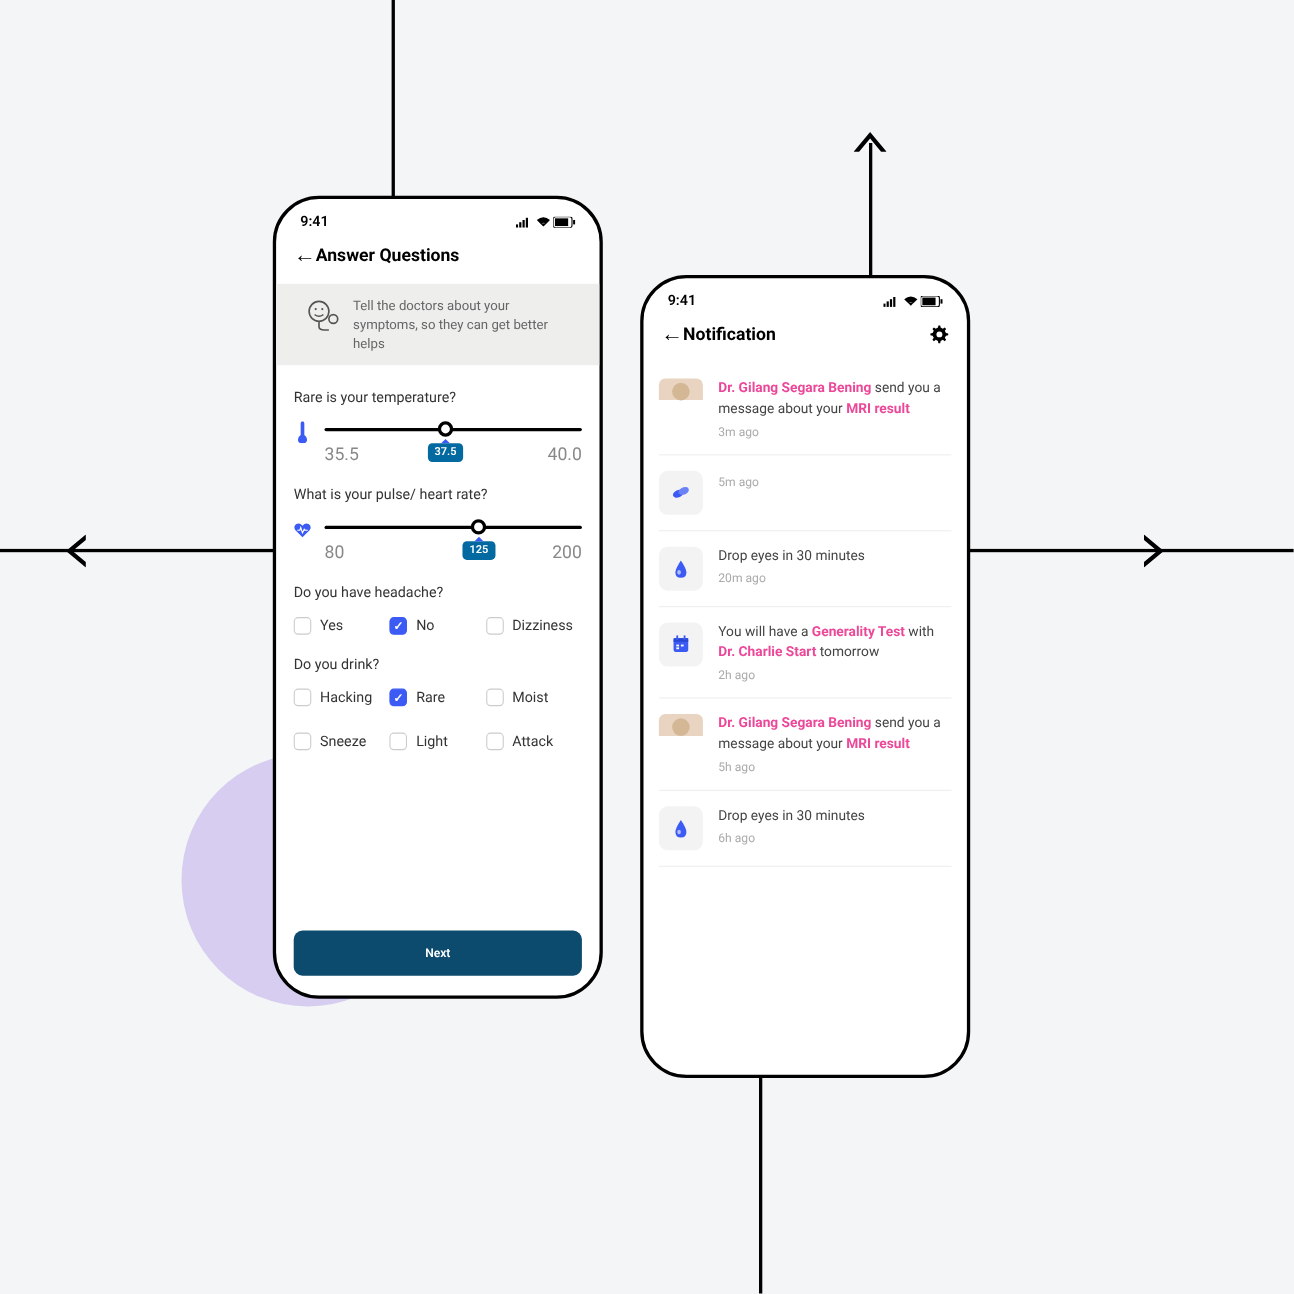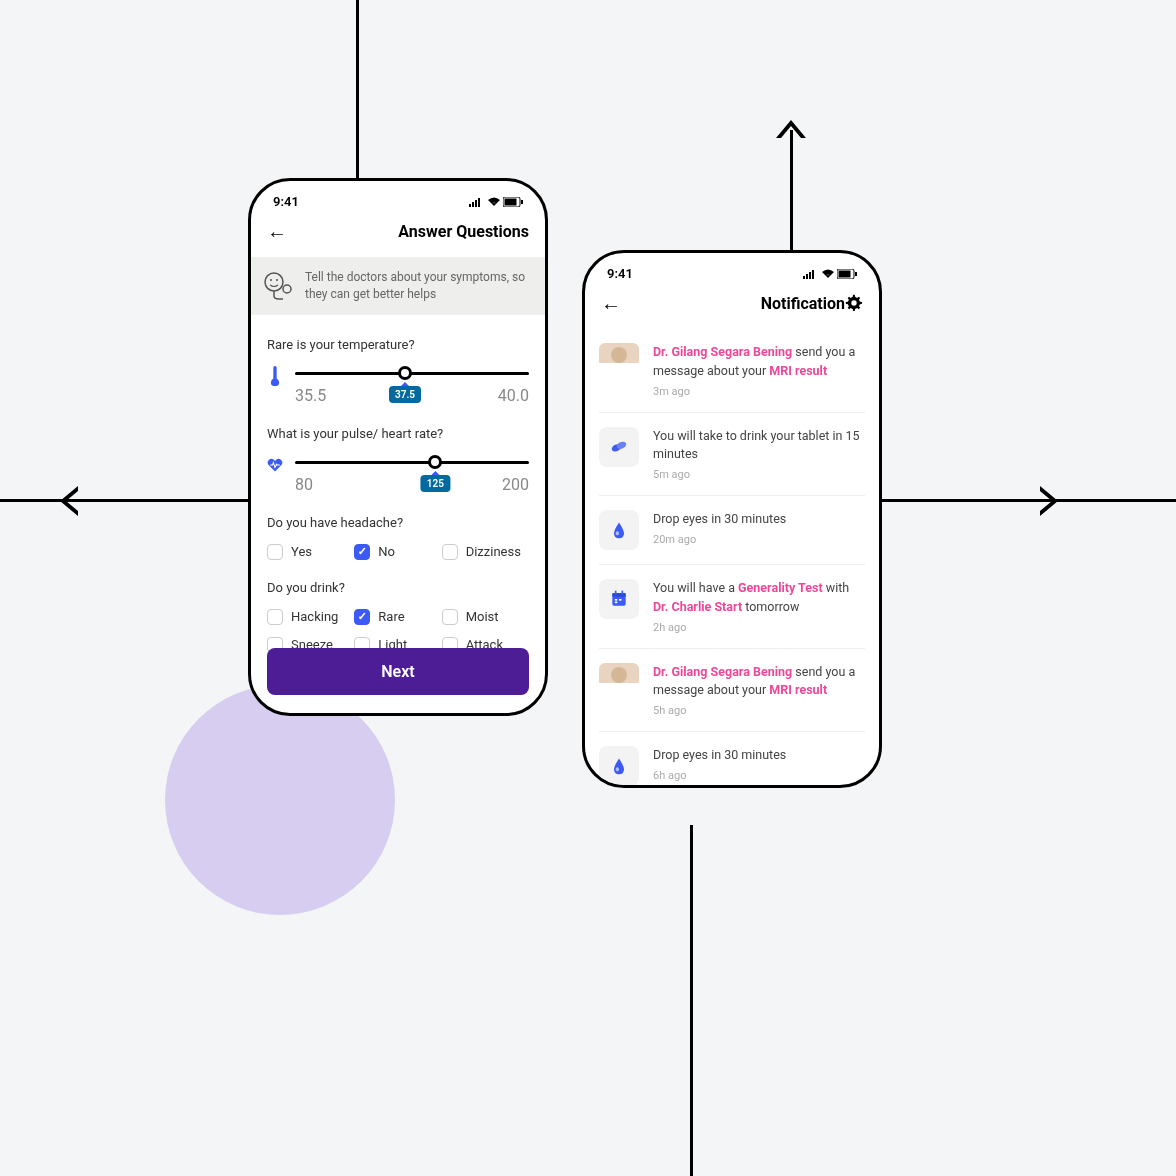--- a/index.html
+++ b/index.html
@@ -15,56 +15,56 @@
 
 .arrow{position:absolute}
 .arrow.up{left:776px;top:120px}
 .arrow.up svg{display:block}
 .vline.up-stem{left:790px;top:130px;height:120px}
 .arrow.left{left:60px;top:486px}
 .arrow.right{right:118px;top:486px}
 
 .circle{position:absolute;width:230px;height:230px;border-radius:50%;background:#D6CDF1;left:165px;top:685px}
 
-.phone{position:absolute;width:300px;height:538px;background:#fff;border:3px solid #000;border-radius:42px;overflow:hidden}
+.phone{position:absolute;width:300px;height:730px;background:#fff;border:3px solid #000;border-radius:42px;overflow:hidden}
 .phone.left{left:248px;top:178px}
 .phone.right{left:582px;top:250px}
 
 .statusbar{display:flex;justify-content:space-between;align-items:center;padding:13px 22px 0;font-size:13px;font-weight:600}
 .statusbar .ind{display:flex;gap:2px;align-items:center}
 
 .header{display:flex;align-items:center;padding:10px 16px 14px;position:relative}
 .header .back{font-size:20px}
-.header .title{flex:1;text-align:right;font-weight:700;font-size:16px}
+.header .title{flex:1;text-align:left;font-weight:700;font-size:16px}
 .header .gear{width:18px;height:18px}
 
-.infobanner{background:#EEEEED;padding:12px 10px;display:flex;gap:12px;font-size:12px;color:#666;line-height:1.4}
+.infobanner{background:#EEEEED;padding:12px 26px;display:flex;gap:12px;font-size:12px;color:#666;line-height:1.4}
 .infobanner .icon{width:32px;height:32px;flex-shrink:0}
 
 .content{padding:14px 16px}
 .question{font-size:13px;color:#333;margin-bottom:14px;margin-top:8px}
 
 .slider-row{display:flex;align-items:flex-start;gap:12px}
 .slider-icon{width:16px;height:20px;flex-shrink:0}
 .slider-wrap{flex:1;position:relative;height:42px}
 .slider-track{position:absolute;top:6px;left:0;right:0;height:3px;background:#000;border-radius:2px}
 .slider-thumb{position:absolute;top:0;width:14px;height:14px;border:3px solid #000;border-radius:50%;background:#fff;transform:translateX(-50%)}
 .slider-label{position:absolute;top:20px;font-size:16px;color:#888}
 .slider-label.min{left:0}
 .slider-label.max{right:0}
 .slider-value{position:absolute;top:20px;background:#0369a1;color:#fff;font-size:10px;font-weight:600;padding:3px 6px;border-radius:4px;transform:translateX(-50%)}
 .slider-value::before{content:'';position:absolute;top:-4px;left:50%;transform:translateX(-50%);border:4px solid transparent;border-bottom-color:#3B5BF4;border-top:none}
 
-.options{display:flex;flex-wrap:wrap;gap:12px 0}
+.options{display:flex;flex-wrap:wrap;gap:24px 0}
 .option{display:flex;align-items:center;gap:8px;width:33.33%;font-size:13px;color:#333}
 .chk{width:16px;height:16px;border:1.5px solid #ccc;border-radius:4px;display:flex;align-items:center;justify-content:center;flex-shrink:0}
 .chk.checked{background:#3B5BF4;border-color:#3B5BF4}
 .chk.checked::after{content:'✓';color:#fff;font-size:11px;font-weight:bold}
 
-.next-btn{position:absolute;bottom:18px;left:16px;right:16px;background:#4c1d95;color:#fff;font-size:16px;font-weight:600;text-align:center;padding:14px;border-radius:8px}
+.next-btn{position:absolute;bottom:18px;left:16px;right:16px;background:#0c4a6e;color:#fff;font-size:11px;font-weight:600;text-align:center;padding:14px;border-radius:8px}
 
 .notif-list{padding:0 14px}
 .notif{display:flex;gap:14px;padding:14px 0;border-bottom:1px solid #eee}
 .notif-icon{width:40px;height:40px;border-radius:8px;background:#F3F3F3;flex-shrink:0;display:flex;align-items:center;justify-content:center}
 .notif-body{flex:1}
 .notif-text{font-size:12.5px;color:#444;line-height:1.5}
 .notif-text b{color:#ec4899;font-weight:700}
 .notif-time{font-size:11px;color:#aaa;margin-top:4px}
 .avatar{width:40px;height:40px;border-radius:6px;background:linear-gradient(#e8d4c0 0%,#e8d4c0 50%,#fff 50%,#fff 100%);position:relative;overflow:hidden}
 .avatar::before{content:'';position:absolute;width:16px;height:16px;background:#d4b896;border-radius:50%;top:4px;left:12px}
@@ -243,21 +243,20 @@
           </div>
         </div>
         <div class="notif">
           <div class="notif-icon pill-icon">
             <svg viewBox="0 0 24 24">
               <ellipse cx="9" cy="13" rx="6" ry="4" fill="#3B5BF4" transform="rotate(-25 9 13)"></ellipse>
               <ellipse cx="15" cy="10" rx="6" ry="4" fill="#6B82F6" transform="rotate(-25 15 10)"></ellipse>
             </svg>
           </div>
           <div class="notif-body">
-            <div class="notif-text">You will take to drink your tablet in 15 minutes</div>
             <div class="notif-time">5m ago</div>
           </div>
         </div>
         <div class="notif">
           <div class="notif-icon drop-icon">
             <svg viewBox="0 0 24 24">
               <path d="M12 3 Q18 12 18 16 Q18 22 12 22 Q6 22 6 16 Q6 12 12 3 Z" fill="#3B5BF4"></path>
               <ellipse cx="10" cy="16" rx="2" ry="2.5" fill="#fff" opacity="0.6"></ellipse>
             </svg>
           </div>

